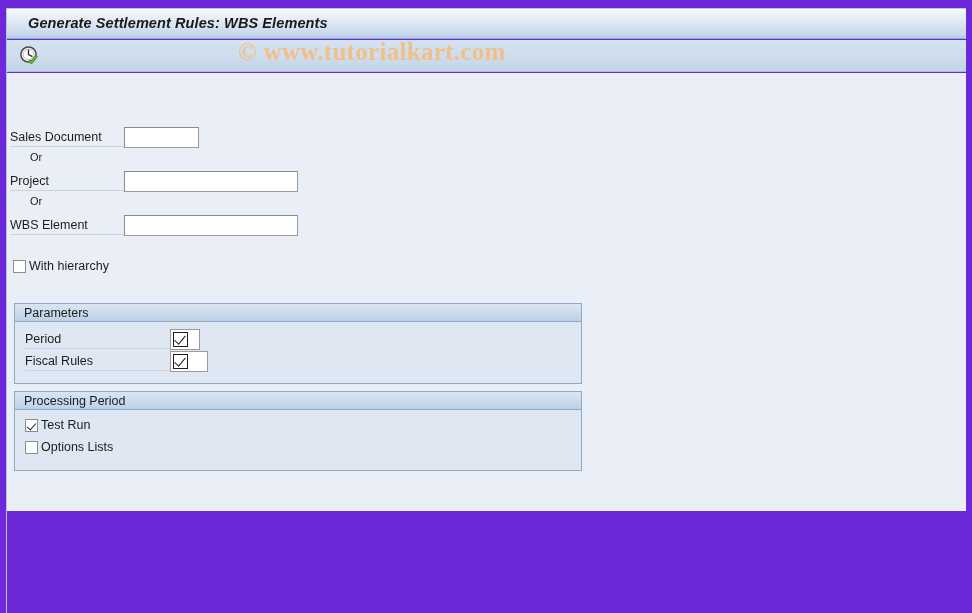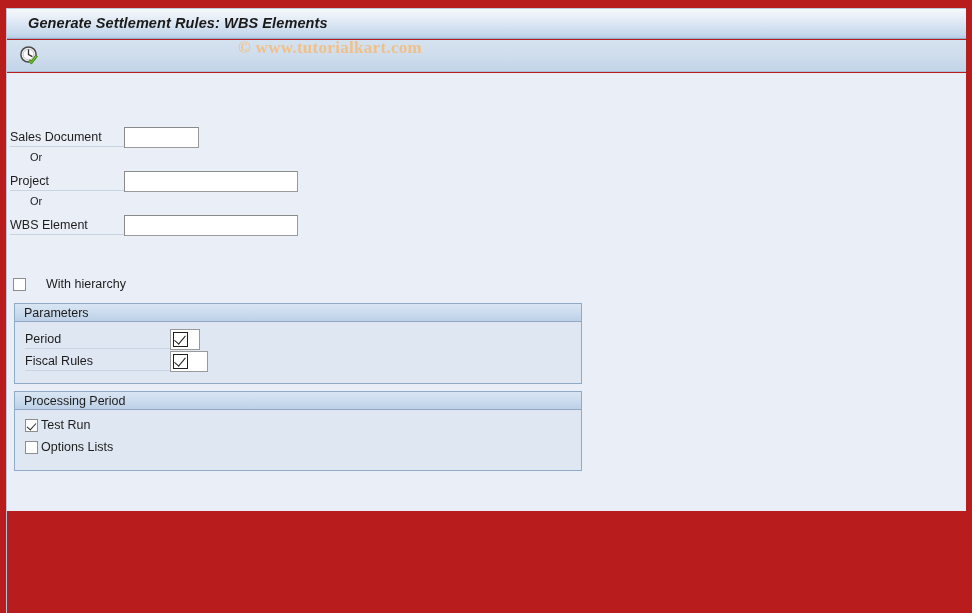--- a/index.html
+++ b/index.html
@@ -8,21 +8,21 @@
     width: 972px; height: 613px;
     overflow: hidden;
     background: #ffffff;
     font-family: "Liberation Sans", sans-serif;
   }
 
   #app {
     position: absolute;
     left: 0; top: 0;
     width: 972px; height: 613px;
-    background: #b91c1c;
+    background: #6d28d9;
   }
 
   
   .frame-left {
     position: absolute; left: 6px; top: 8px;
     width: 1px; height: 605px;
     background: #b4c4d9;
   }
   .frame-top {
     position: absolute; left: 6px; top: 8px;
@@ -62,21 +62,21 @@
     left: 10px; top: 4px;
     width: 26px; height: 24px;
     cursor: pointer;
   }
 
   
   .watermark {
     position: absolute;
     left: 238px; top: 38px;
     font-family: "Liberation Serif", serif;
-    font-size: 17px;
+    font-size: 25px;
     font-weight: bold;
     color: #f0c089;
     white-space: nowrap;
     letter-spacing: 0.3px;
     z-index: 5;
     pointer-events: none;
   }
 
   
   .content {
@@ -242,21 +242,21 @@
     </div>
 
     <div class="indent-or" style="left:23px; top:122px;">Or</div>
 
     <div class="field-row" style="left:3px; top:143px; width:300px;">
       <div class="field-label">WBS Element</div>
       <div class="label-rule" style="left:0px; top:18px; width:114px;"></div>
       <input class="textfield" style="left: 114px; top: -1px; width: 174px;" type="text" value="">
     </div>
 
-    <div class="cbox-wrap" style="left:6px; top:204px;gap:17px;">
+    <div class="cbox-wrap" style="left:6px; top:186px;">
       <span class="cbox"></span>
       <span class="cbox-label">With hierarchy</span>
     </div>
 
     <div class="groupbox" style="left:7px; top:230px; width:568px; height:81px;">
       <div class="groupbox-head">
         <div class="groupbox-title">Parameters</div>
       </div>
 
       <div class="field-row" style="left:10px; top:26px; width:300px;">

